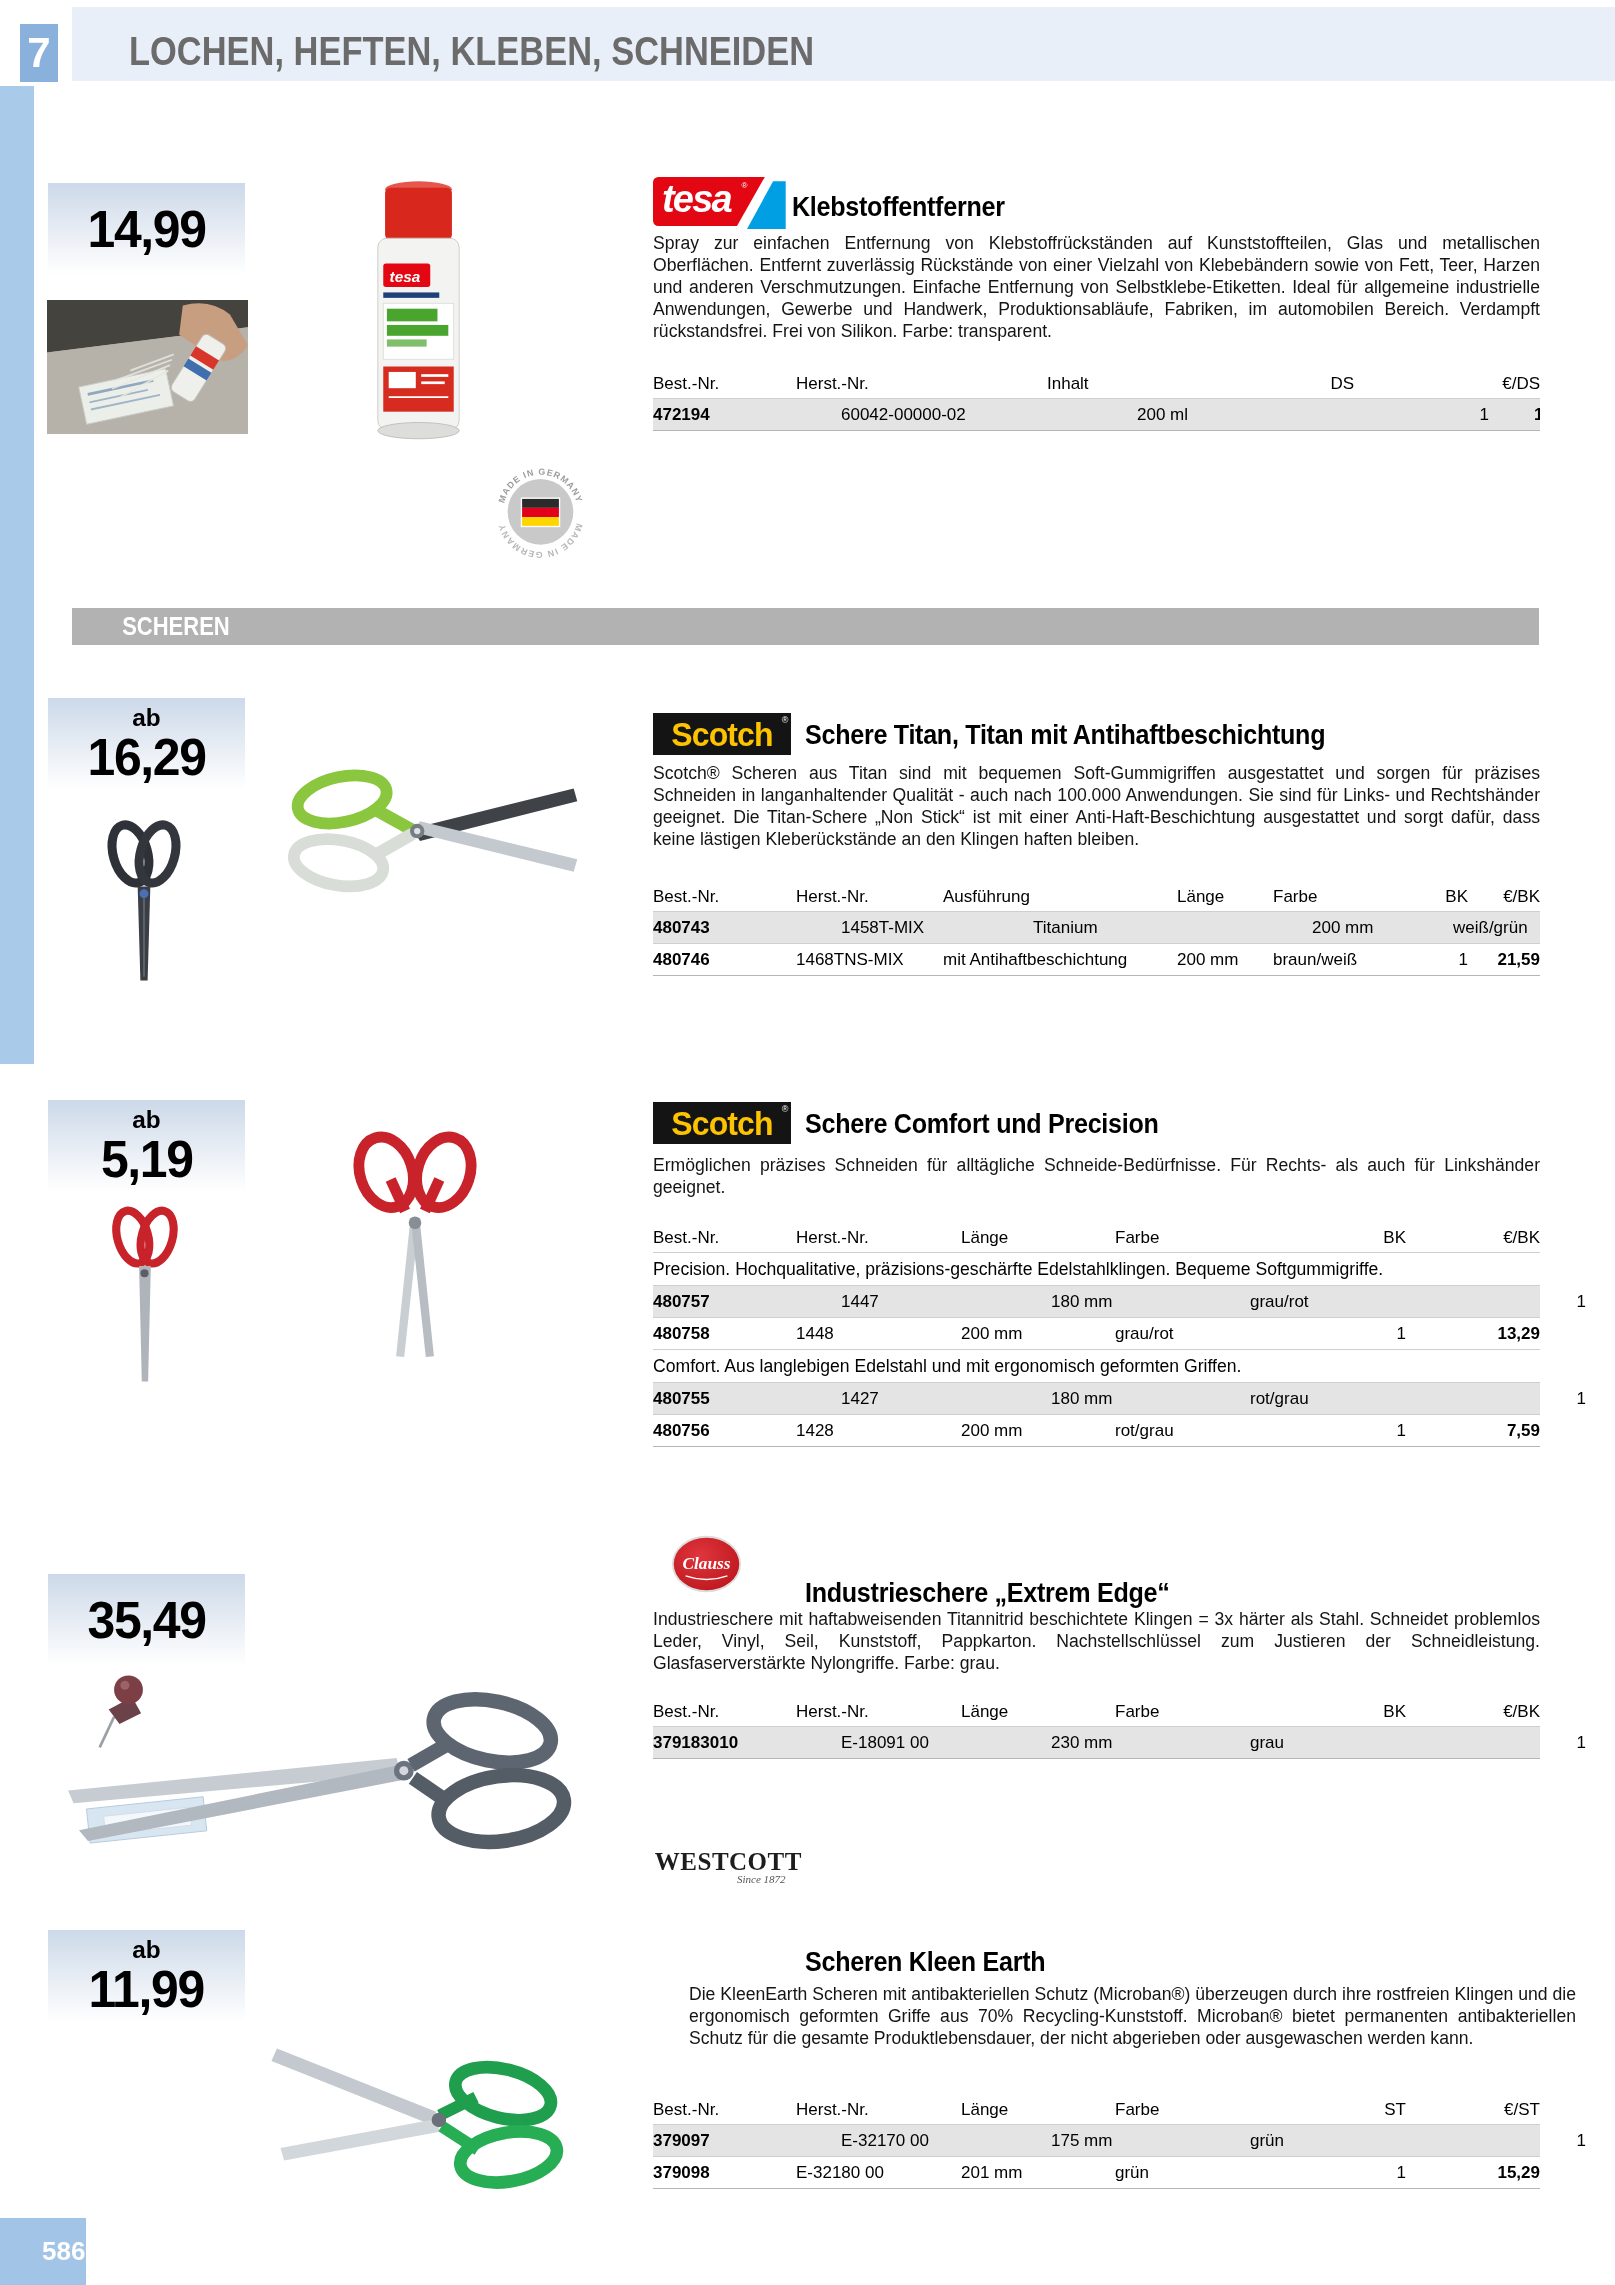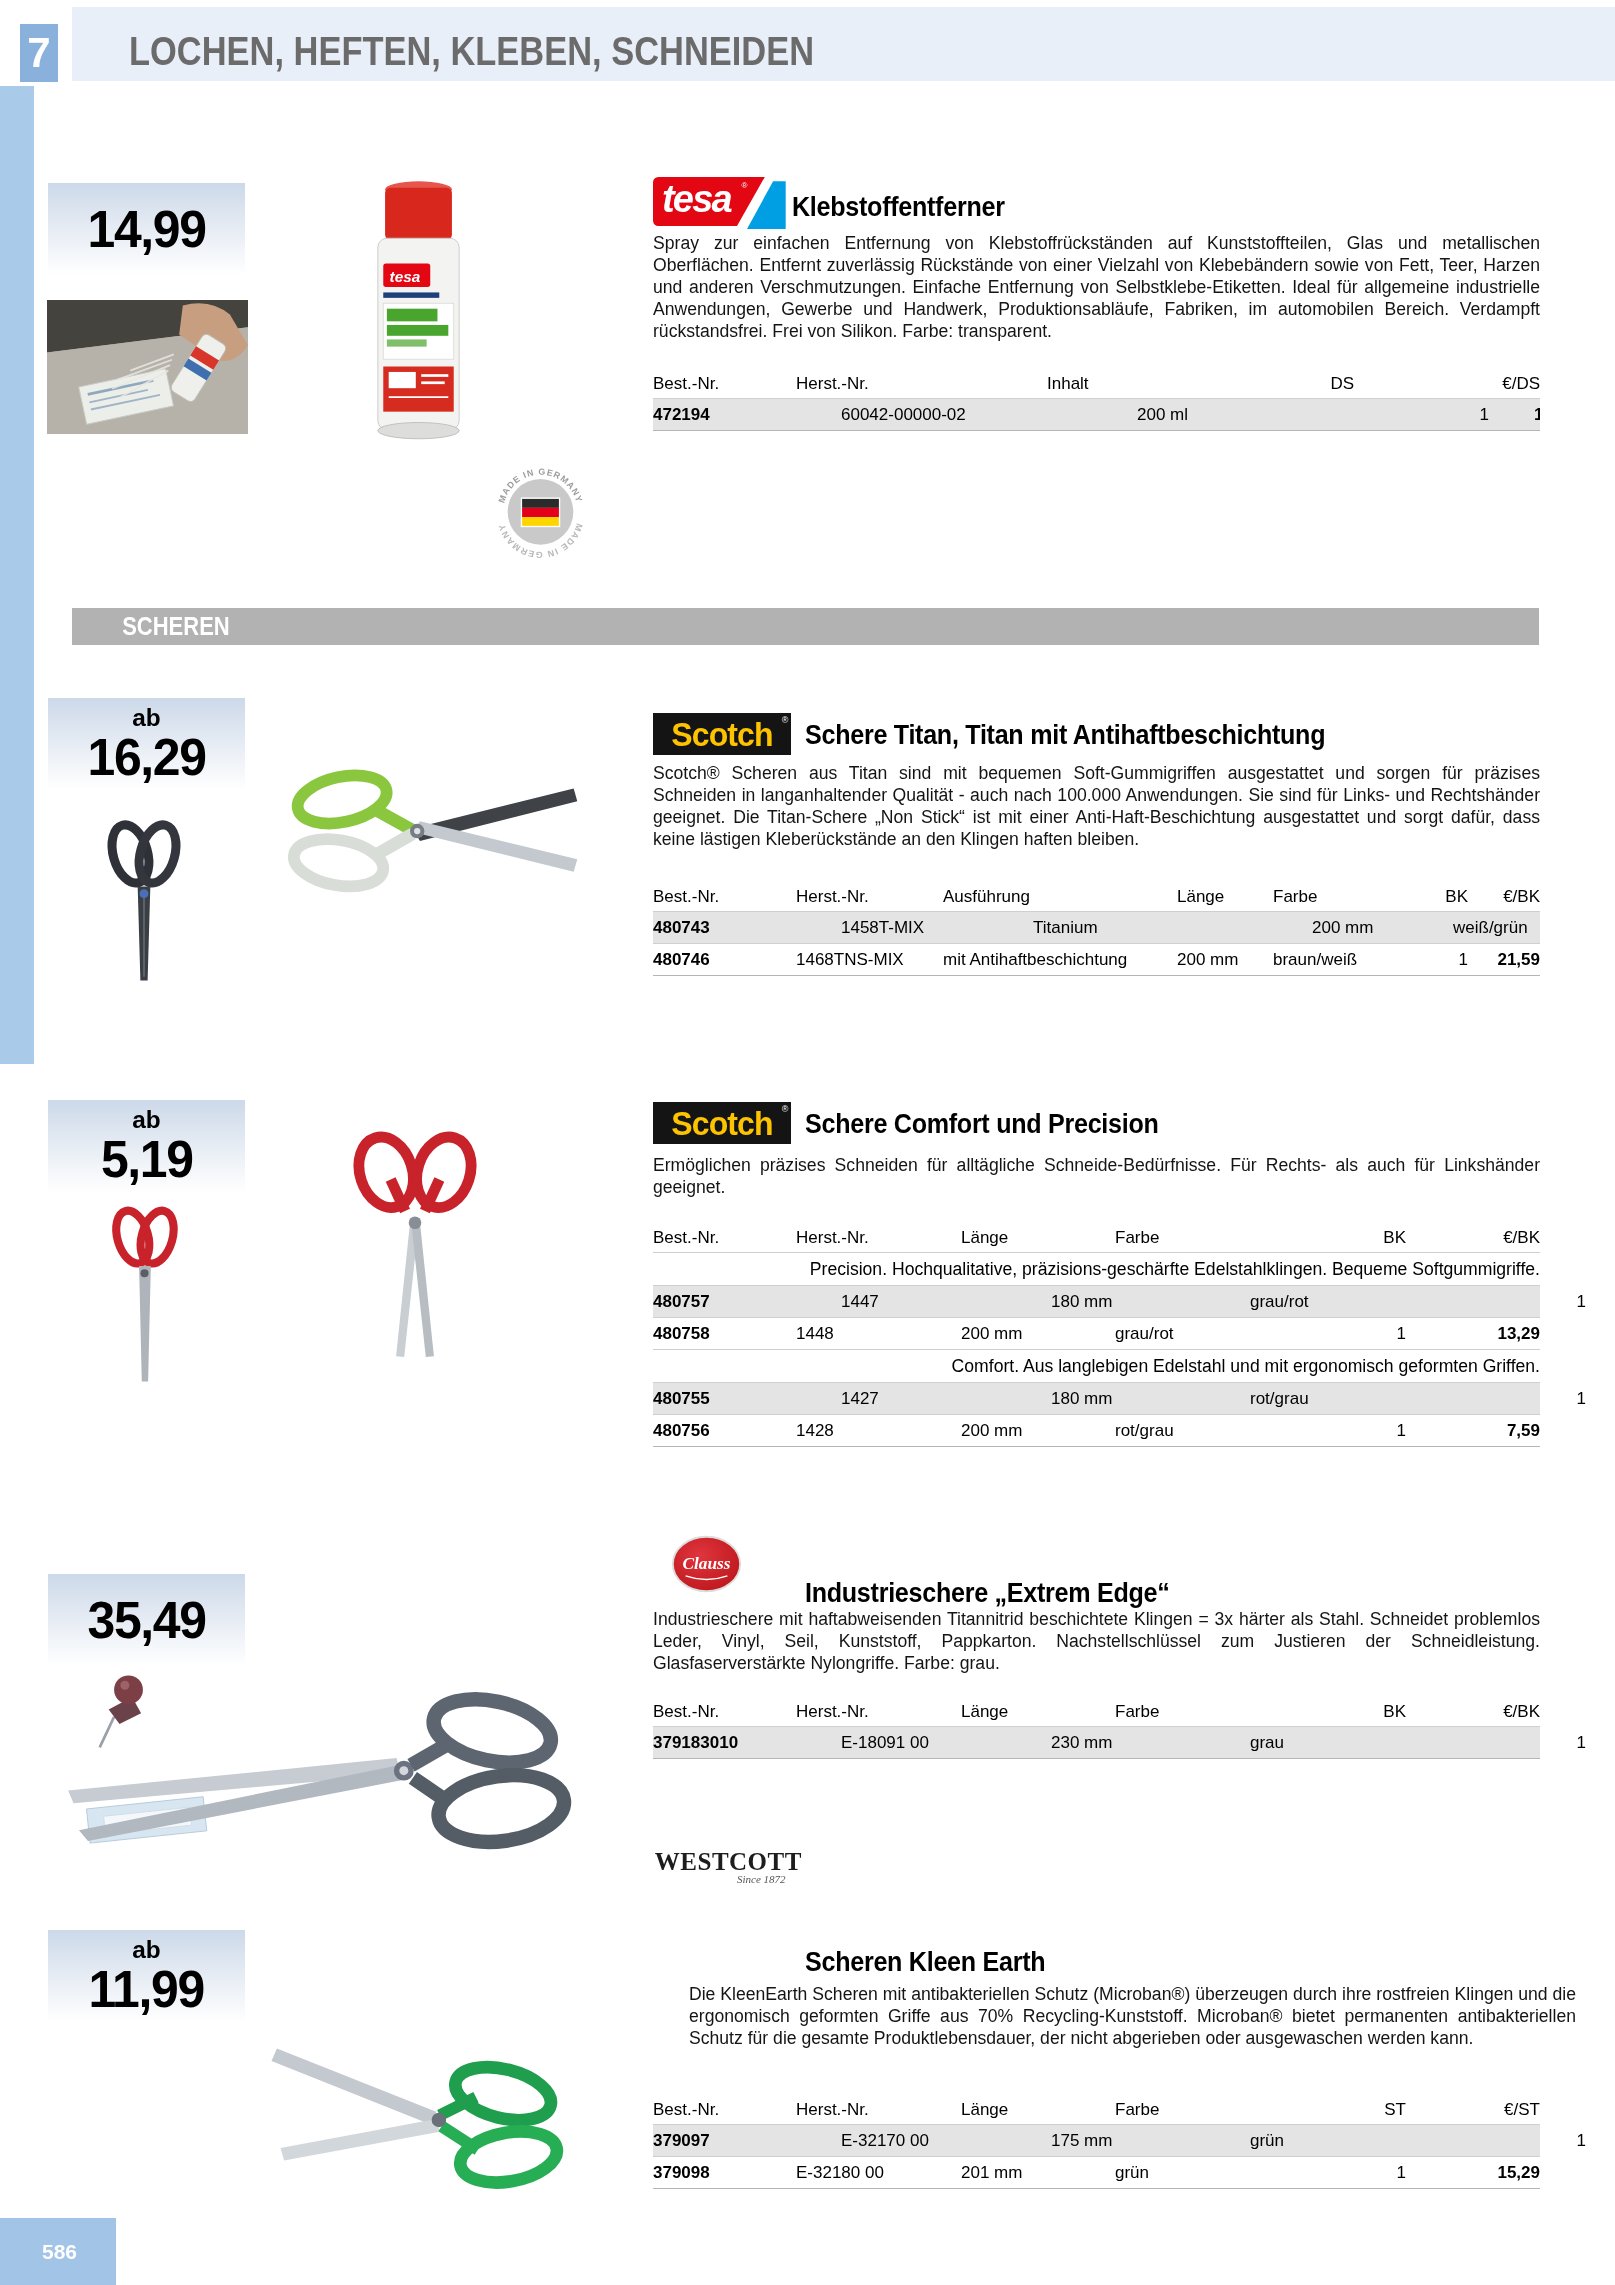--- a/index.html
+++ b/index.html
@@ -49,36 +49,36 @@
   
   .prod-title { position:absolute; font-size:27px; font-weight:700; white-space:nowrap; letter-spacing:-0.3px;
                 transform:scaleX(0.93); transform-origin:left center; color:#000; }
   .desc { position:absolute; left:653px; width:887px; font-size:17.6px; line-height:22px; color:#141414; text-align:justify; }
 
   
   .ptable { position:absolute; left:653px; width:887px; font-size:17px; color:#000; border-bottom:1.8px solid #b5b5b5; }
   .trow { display:grid; align-items:center; border-top:0.9px solid #cfcfcf; }
   .trow.head { height:29px; border-top:none; }
   .trow.data { height:31px; }
-  .trow.sub  { height:32px;text-align:right; }
+  .trow.sub  { height:32px; }
   .trow.gray { background:#e4e4e4;gap:45px; }
   .c { white-space:nowrap; overflow:hidden; }
   .r { text-align:right; }
   .b { font-weight:700; }
   .subtext { grid-column:1/-1; font-size:17.6px; }
   .t1 { grid-template-columns:143px 251px 208px 99px 1fr; }
   .t2 { grid-template-columns:143px 147px 234px 96px 148px 47px 1fr; }
   .t3 { grid-template-columns:143px 165px 154px 208px 83px 1fr; }
 
   
   .img { position:absolute; }
 
   
-  .footer-box { position:absolute; left:0; top:2218px; width:116px; height:67px; background:#a2c4e6;
-                color:#fff; font-size:21px; font-weight:700; display:flex; align-items:center; }
+  .footer-box { position:absolute; left:0; top:2218px; width:86px; height:67px; background:#a2c4e6;
+                color:#fff; font-size:26px; font-weight:700; display:flex; align-items:center; }
   .footer-box span { padding-left:42px; }
 </style>
 </head>
 <body>
 
 <div class="page">
 
   <div class="header-band"></div>
   <div class="chapter-box">
     <span>7</span>

